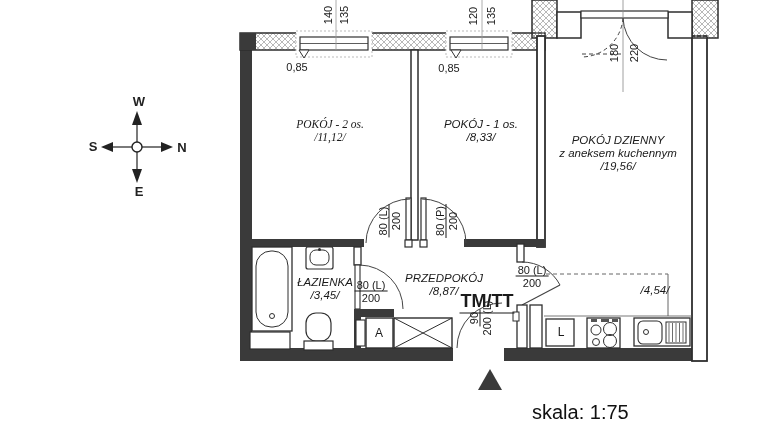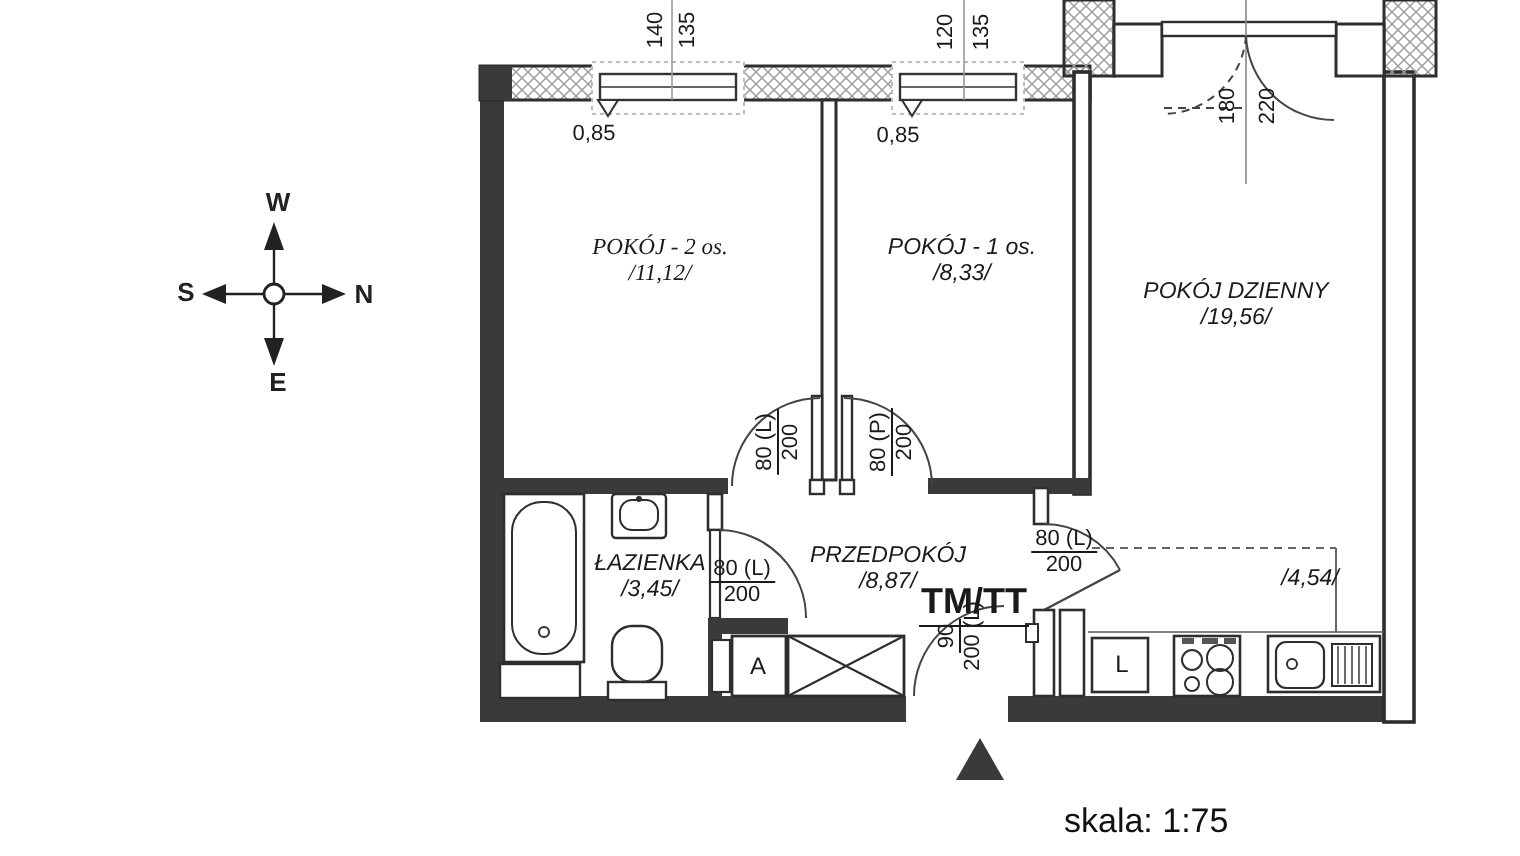--- a/index.html
+++ b/index.html
@@ -10,21 +10,21 @@
        font-size:11px;color:#1a1a1a;}
   .room{font-style:italic;font-size:11.5px;text-align:center;line-height:13px;}
   .room span{display:block;}
   .rot{transform:translate(-50%,-50%) rotate(-90deg);}
   .dim{font-size:11px;letter-spacing:0;}
   .frac{display:flex;flex-direction:column;align-items:center;font-size:11px;line-height:12px;}
   .frac .top{border-bottom:1px solid #1a1a1a;padding:0 2px;}
   .frac .bot{padding:0 2px;}
   .tmtt{font-weight:bold;font-size:18px;border-bottom:1.5px solid #1a1a1a;padding:0 1px 1px 1px;}
   .fix{font-size:12px;}
-  .scale{position:absolute;left:532px;top:401px;font-size:17px;color:#111;}
+  .scale{position:absolute;left:532px;top:401px;font-size:20px;color:#111;}
   .cmp{position:absolute;transform:translate(-50%,-50%);font-size:13px;font-weight:700;color:#222;}
 </style>
 </head>
 <body>
 
 <div id="canvas">
 
   <svg width="760" height="428" viewBox="0 0 760 428">
     <defs>
       <pattern id="hatch" width="6" height="6" patternUnits="userSpaceOnUse">
@@ -183,20 +183,21 @@
   <div class="lbl room" style="left:330px;top:131px;font-family:Liberation Serif, serif;">
     <span>POKÓJ - 2 os.</span>
     <span>/11,12/</span>
   </div>
   <div class="lbl room" style="left:481px;top:131px;">
     <span>POKÓJ - 1 os.</span>
     <span>/8,33/</span>
   </div>
   <div class="lbl room" style="left:618px;top:153px;">
     <span>POKÓJ DZIENNY</span>
+    <span>z aneksem kuchennym</span>
     <span>/19,56/</span>
   </div>
   <div class="lbl room" style="left:319px;top:289px;padding-left:12px;">
     <span>ŁAZIENKA</span>
     <span>/3,45/</span>
   </div>
   <div class="lbl room" style="left:444px;top:285px;">
     <span>PRZEDPOKÓJ</span>
     <span>/8,87/</span>
   </div>

